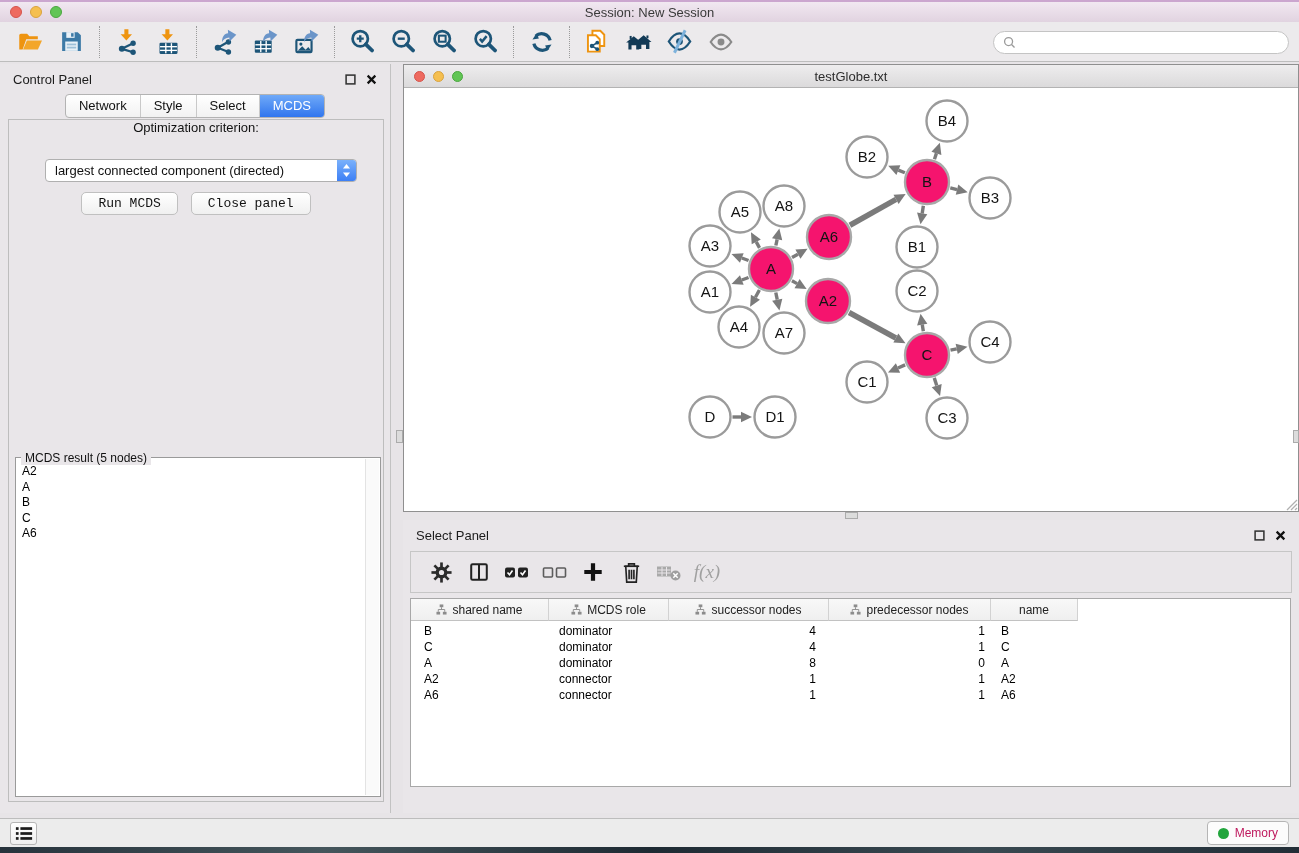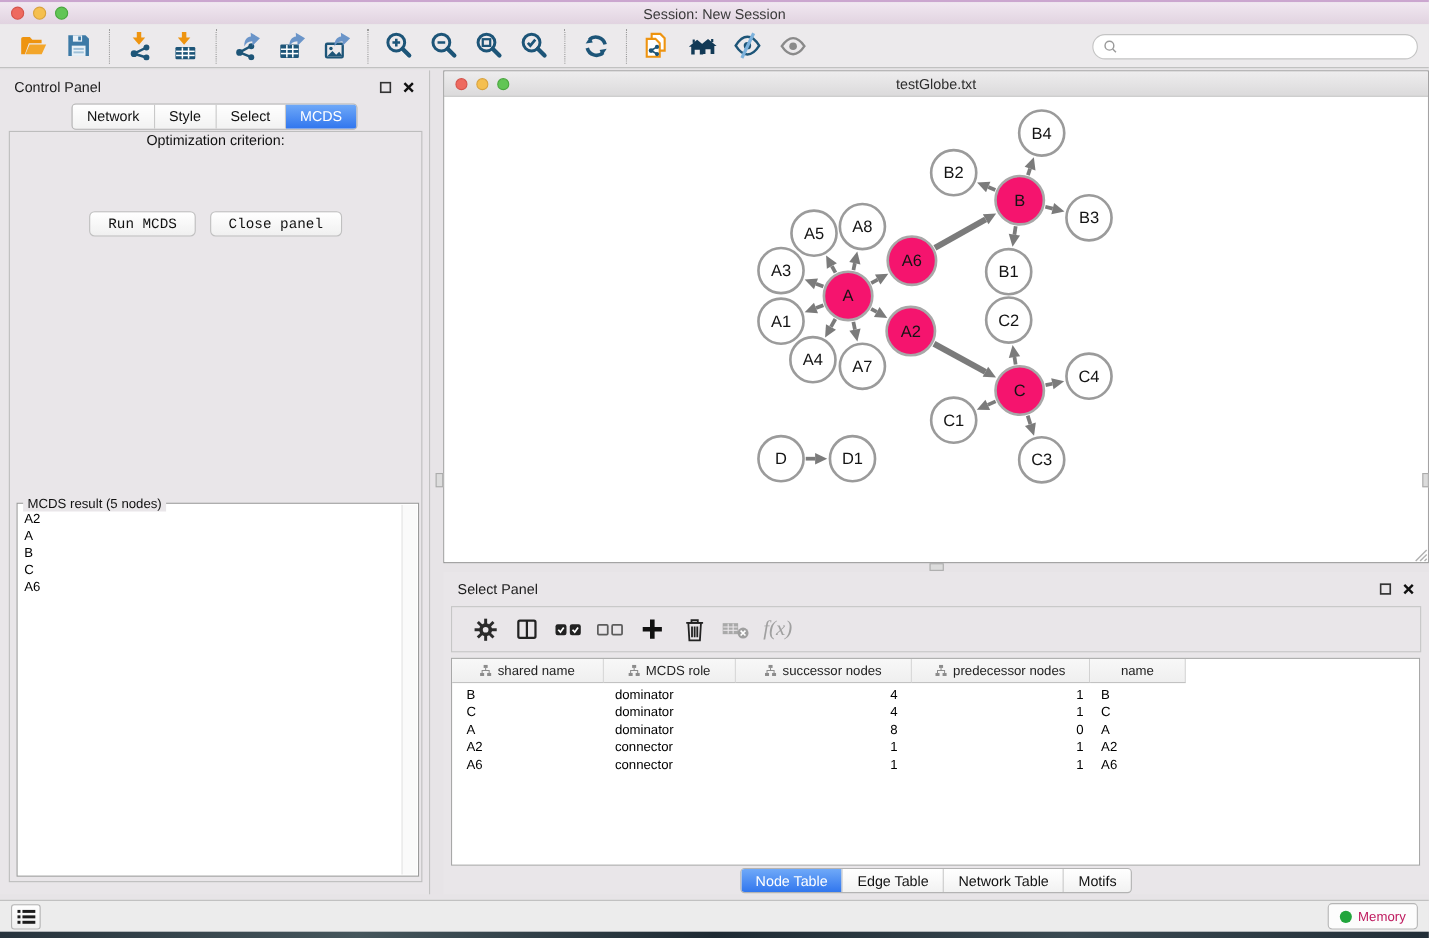--- a/index.html
+++ b/index.html
@@ -268,20 +268,29 @@
   <div id="cp-tabs">
       <div class="seg">
         <span class="tab">Network</span>
         <span class="tab">Style</span>
         <span class="tab">Select</span>
         <span class="tab active">MCDS</span>
       </div>
     </div>
   <div id="cp-body">
     <div id="opt-label">Optimization criterion:</div>
+    <div id="dropdown">
+      <span>largest connected component (directed)</span>
+      <span class="stepper">
+        <svg width="9" height="15" viewBox="0 0 9 15">
+            <path d="M4.5 1L8 5.4H1z" fill="#fff"></path>
+            <path d="M4.5 14L1 9.6h7z" fill="#fff"></path>
+          </svg>
+      </span>
+    </div>
     <div class="btn-row">
       <button class="mac">Run MCDS</button>
       <button class="mac">Close panel</button>
     </div>
     <div id="result-box">
       <span id="result-title">MCDS result (5 nodes)</span>
       <div id="mcds-list">
           <div>A2</div>
           <div>A</div>
           <div>B</div>
@@ -559,28 +568,20 @@
         </div>
         <div class="tr">
           <div class="td" style="width: 138px; text-align: left; padding-right: 0px; padding-left: 13px;">A6</div>
           <div class="td" style="width: 120px; text-align: left; padding-right: 0px; padding-left: 10px;">connector</div>
           <div class="td" style="width: 160px; text-align: right; padding-right: 13px; padding-left: 0px;">1</div>
           <div class="td" style="width: 162px; text-align: right; padding-right: 6px; padding-left: 0px;">1</div>
           <div class="td" style="width: 87px; text-align: left; padding-right: 0px; padding-left: 10px;">A6</div>
         </div>
       </div>
   </div>
-  <div id="bottom-tabs">
-      <div class="seg">
-        <span class="tab active">Node Table</span>
-        <span class="tab">Edge Table</span>
-        <span class="tab">Network Table</span>
-        <span class="tab">Motifs</span>
-      </div>
-    </div>
 </div>
 
 <div id="status-bar">
   <div id="list-btn">
     <svg width="18" height="17" viewBox="0 0 20 18">
         <g fill="#1c1c1c">
           <rect x="1" y="2" width="3" height="3"></rect>
           <rect x="6" y="2" width="13" height="3"></rect>
           <rect x="1" y="7.5" width="3" height="3"></rect>
           <rect x="6" y="7.5" width="13" height="3"></rect>

